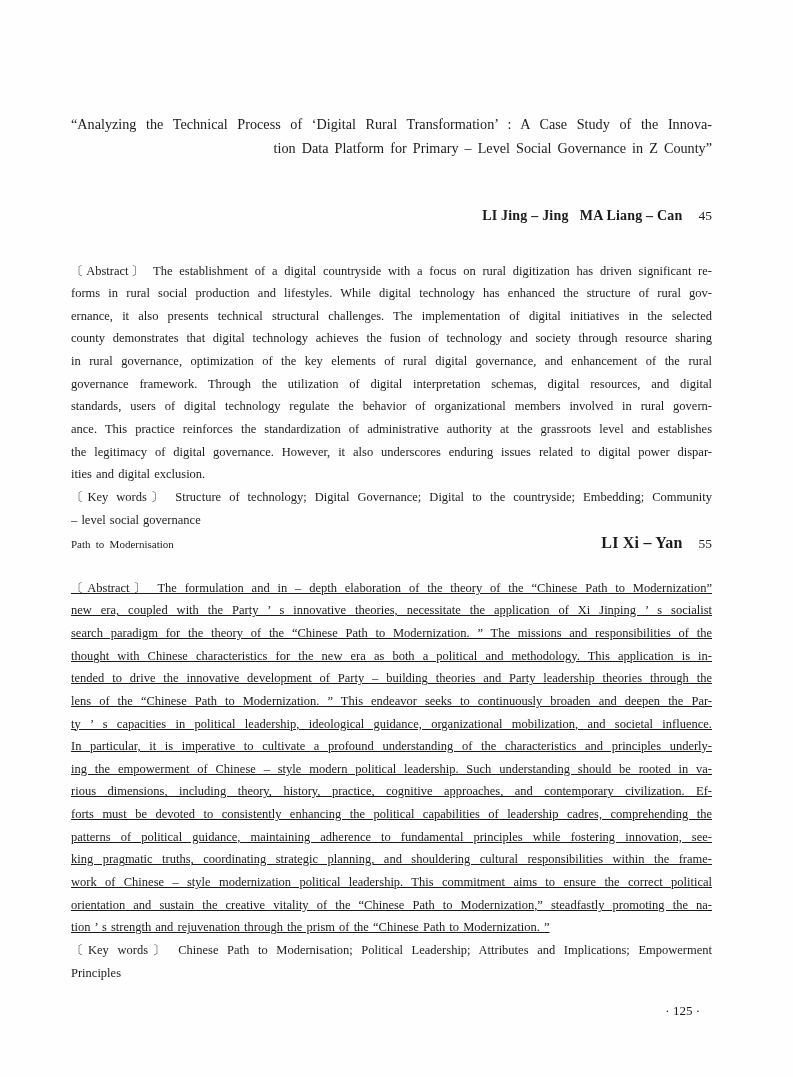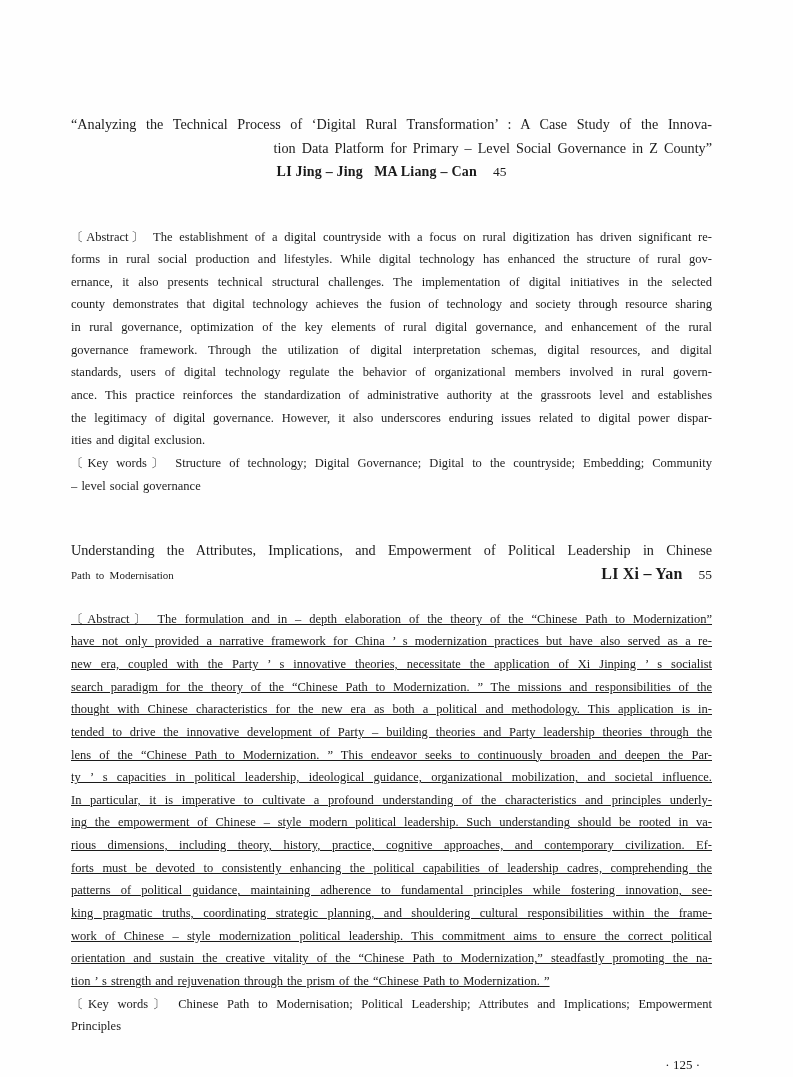--- a/index.html
+++ b/index.html
@@ -14,27 +14,28 @@
   .content{position:absolute;left:71px;top:0;width:641px;}
 
   
   .ln{height:22.65px;line-height:22.65px;font-size:12.5px;overflow:hidden;word-spacing:1px;}
   .j{text-align:justify;text-align-last:justify;-moz-text-align-last:justify;}
 
   .title-block .ln{height:23.5px;line-height:23.5px;font-size:14.2px;word-spacing:2.5px;text-align:right;}
 
   .article-1 .title-block{margin-top:113px;}
   .authors-row{
-    height:23.5px;line-height:23.5px;text-align:center;
+    height:23.5px;line-height:23.5px;text-align:right;
     font-size:14px;
+    margin-top:44px;
   }
   .authors{font-weight:bold;white-space:pre;letter-spacing:0.2px;}
   .pageno{margin-left:16px;font-weight:normal;font-size:13.5px;}
 
-  .abstract-block{margin-top:42px;}
+  .abstract-block{margin-top:32px;}
   .article-2 .title-block{margin-top:41.5px;}
   .title-author-row{
     height:23.5px;line-height:23.5px;
     display:flex;justify-content:space-between;align-items:baseline;
   }
   .title-last{font-size:11px;word-spacing:2.5px;}
   .article-2 .abstract-block{margin-top:22px;text-decoration:underline;}
 
   .page-footer{
     height:22px;line-height:22px;margin-top:16px;
@@ -68,32 +69,28 @@
           <div class="ln j">the legitimacy of digital governance. However, it also underscores enduring issues related to digital power dispar-</div>
           <div class="ln">ities and digital exclusion.</div>
         </div>
       <div class="keywords-block">
           <div class="ln j">〔Key words〕 Structure of technology; Digital Governance; Digital to the countryside; Embedding; Community</div>
           <div class="ln">– level social governance</div>
         </div>
     </section>
 
     <section class="article-2">
-      <div class="title-block">
-          <div class="ln j">Understanding the Attributes, Implications, and Empowerment of Political Leadership in Chinese</div>
-        </div>
       <div class="title-author-row">
         <span class="title-last">Path to Modernisation</span>
         <span>
           <span class="authors">LI Xi – Yan</span><span class="pageno">55</span>
         </span>
       </div>
       <div class="abstract-block">
           <div class="ln j">〔Abstract〕 The formulation and in – depth elaboration of the theory of the “Chinese Path to Modernization”</div>
-          <div class="ln j">have not only provided a narrative framework for China ’ s modernization practices but have also served as a re-</div>
           <div class="ln j">new era, coupled with the Party ’ s innovative theories, necessitate the application of Xi Jinping ’ s socialist</div>
           <div class="ln j">search paradigm for the theory of the “Chinese Path to Modernization. ” The missions and responsibilities of the</div>
           <div class="ln j">thought with Chinese characteristics for the new era as both a political and methodology. This application is in-</div>
           <div class="ln j">tended to drive the innovative development of Party – building theories and Party leadership theories through the</div>
           <div class="ln j">lens of the “Chinese Path to Modernization. ” This endeavor seeks to continuously broaden and deepen the Par-</div>
           <div class="ln j">ty ’ s capacities in political leadership, ideological guidance, organizational mobilization, and societal influence.</div>
           <div class="ln j">In particular, it is imperative to cultivate a profound understanding of the characteristics and principles underly-</div>
           <div class="ln j">ing the empowerment of Chinese – style modern political leadership. Such understanding should be rooted in va-</div>
           <div class="ln j">rious dimensions, including theory, history, practice, cognitive approaches, and contemporary civilization. Ef-</div>
           <div class="ln j">forts must be devoted to consistently enhancing the political capabilities of leadership cadres, comprehending the</div>

